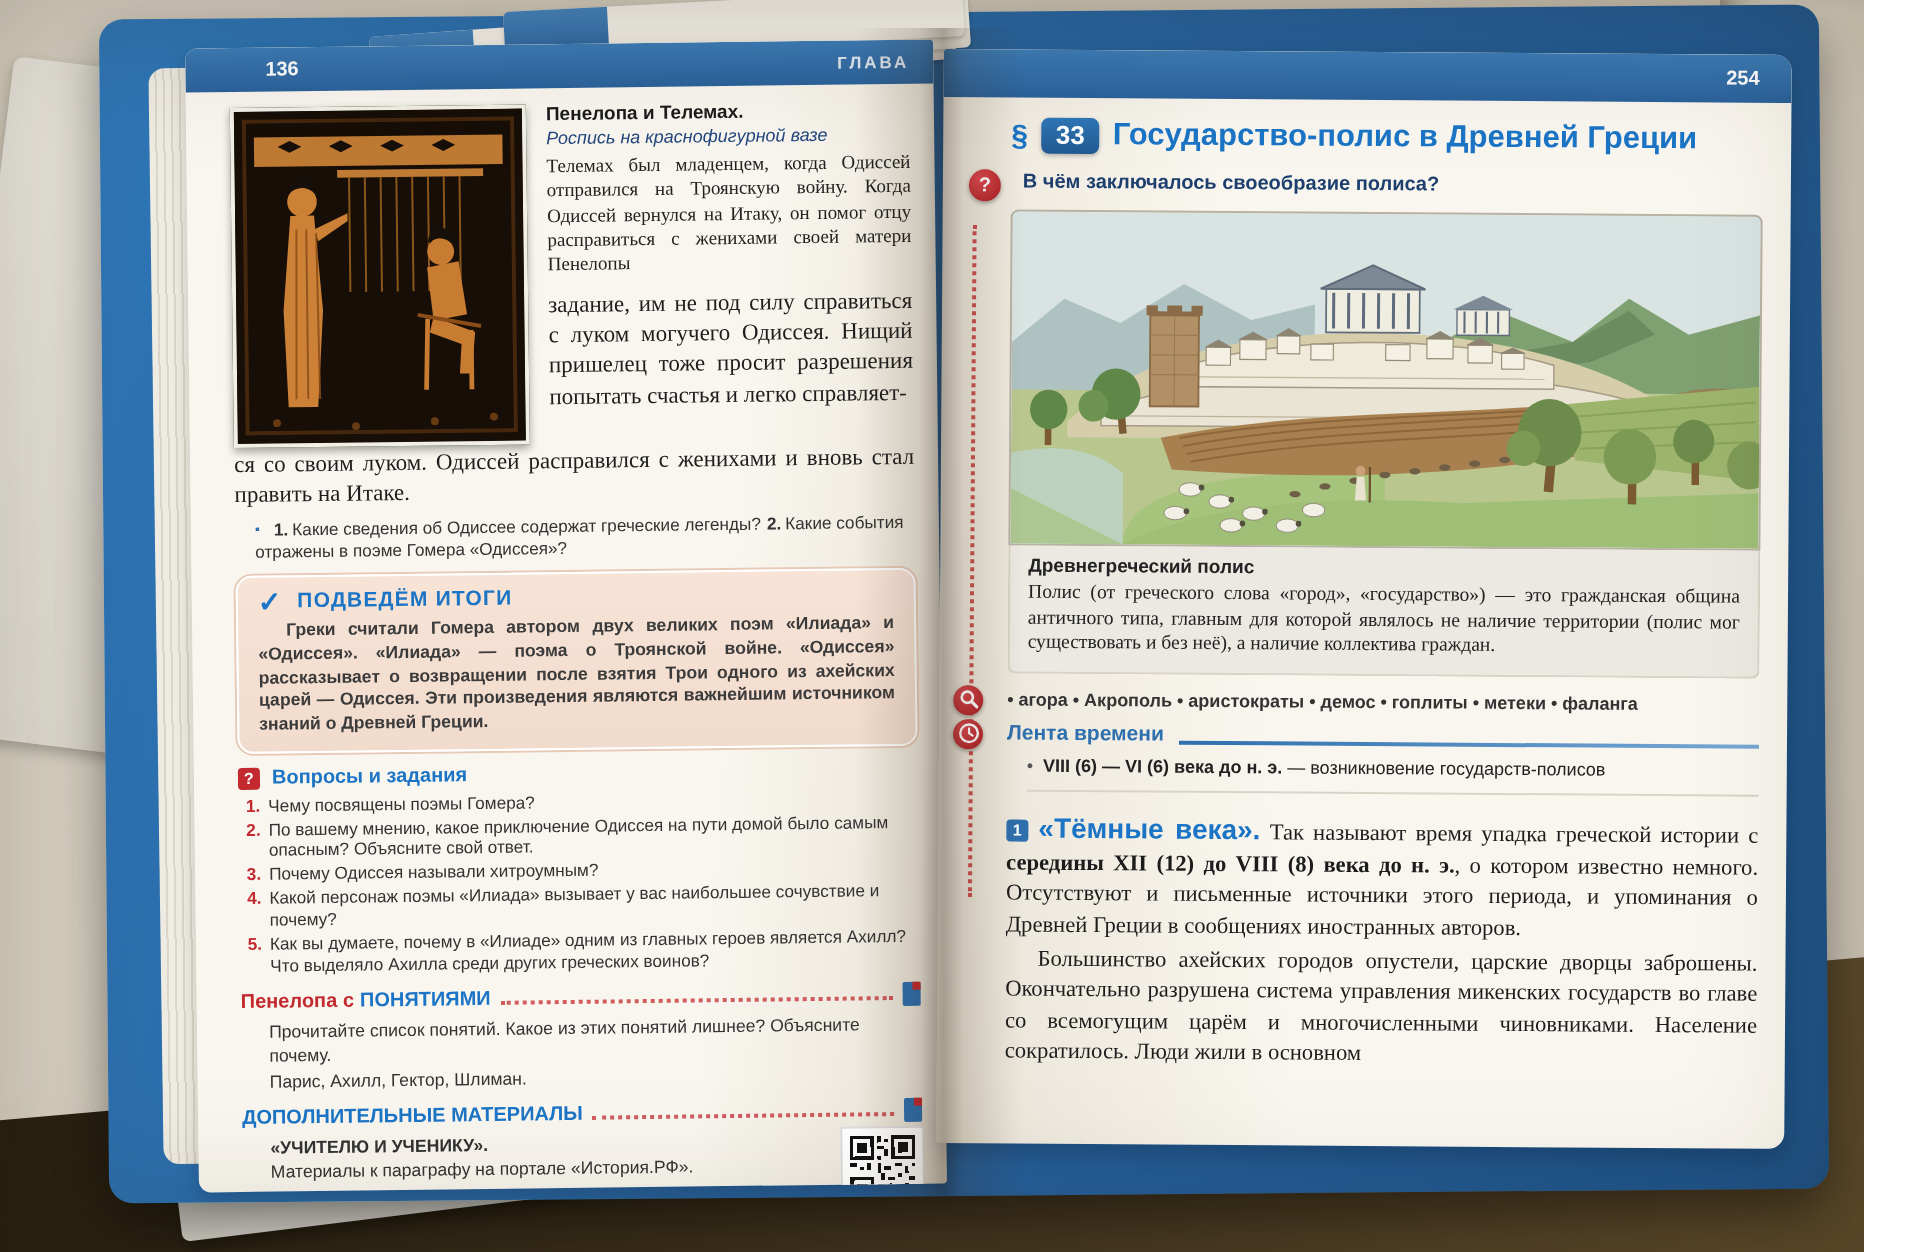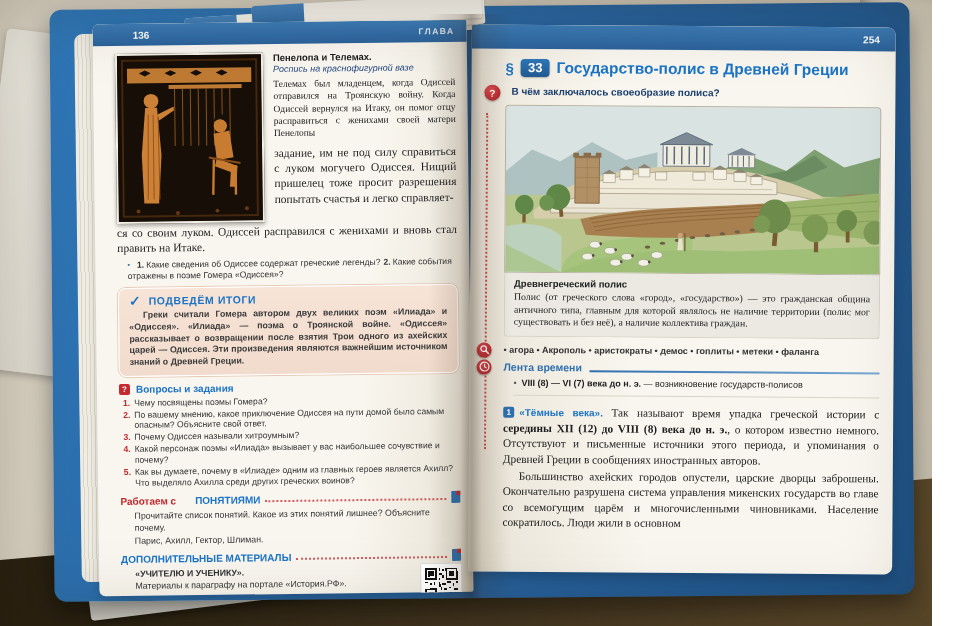--- a/index.html
+++ b/index.html
@@ -88,21 +88,21 @@
   .qa-head { display:flex; align-items:center; gap:6px; margin:7px 0 3px; }
   .sq-icon { width:11px; height:11px; background:#c3292e; color:#fff; font-size:8px;
           font-weight:bold; display:flex; align-items:center; justify-content:center;
           border-radius:2px; flex:none; }
   .h-blue { color:#1b74c5; font-weight:bold; font-size:10px; }
   .qa-item { display:flex; gap:4px; font-size:8.6px; color:#333; line-height:1.27; margin-bottom:1px; }
   .qa-num { color:#c3292e; font-weight:bold; flex:none; width:11px; text-align:right; }
 
   .sec-head { display:flex; align-items:flex-end; margin:6px 0 3px; }
   .h-red { color:#c3292e; font-weight:bold; font-size:10px; }
-  .h-blue2 { color:#1b74c5; font-weight:bold; font-size:10px; margin-left:19px; }
+  .h-blue2 { color:#1b74c5; font-weight:bold; font-size:10px; margin-left:3px; }
   .leader { flex:1; border-bottom:2px dotted #c3292e; margin:0 5px 3px; opacity:.75; }
   .mini-icon { width:9px; height:12px; background:#2e6fae; border-radius:1px; position:relative; flex:none; }
   .mini-icon::before { content:""; position:absolute; right:0; top:0; width:4px; height:4px; background:#c3292e; }
 
   .body-sm { font-size:8.8px; color:#333; line-height:1.4; margin-left:14px; }
   .materials-row { display:flex; justify-content:space-between; gap:10px; margin-left:14px; }
   .qr-box { width:40px; height:40px; flex:none; background:#fff; padding:2px;
           box-shadow:0 0 0 1px #ddd; }
   .q-circle { width:16px; height:16px; border-radius:50%; flex:none;
           background:radial-gradient(circle at 35% 30%,#e04a50,#a81e24);
@@ -146,21 +146,21 @@
   .tl-entry { font-size:9px; color:#222; margin:5px 0 0 10px; padding-bottom:7px;
           border-bottom:1px solid #d9d4c8; }
   .tl-dot { color:#555; margin-right:5px; }
 
   .darkages { margin-top:9px; font-family:"Liberation Serif",serif; font-size:11.3px;
           line-height:1.38; text-align:justify; color:#1c1c1c; }
   .num-sq { display:inline-flex; width:11px; height:11px; background:#2e6fae; color:#fff;
           font-family:"Liberation Sans",sans-serif; font-size:8px; font-weight:bold;
           align-items:center; justify-content:center; border-radius:2px; margin-right:5px;
           vertical-align:1px; }
-  .term { color:#1b74c5; font-weight:bold; font-family:"Liberation Sans",sans-serif; font-size:10px; }
+  .term { color:#1b74c5; font-weight:bold; font-family:"Liberation Sans",sans-serif; font-size:14px; }
   .b-serif { font-weight:bold; }
   .para2 { text-indent:16px; margin-top:1px; }
 
   .vignette { position:absolute; inset:0; pointer-events:none;
           box-shadow:inset 0 0 80px rgba(40,30,10,.25); }
 </style>
 </head>
 <body>
 
 <div class="scene">
@@ -266,21 +266,21 @@
           <span class="qa-num">4.</span>
           <span>Какой персонаж поэмы «Илиада» вызывает у вас наибольшее сочувствие и почему?</span>
         </div>
         <div class="qa-item">
           <span class="qa-num">5.</span>
           <span>Как вы думаете, почему в «Илиаде» одним из главных героев является Ахилл? Что выделяло Ахилла среди других греческих воинов?</span>
         </div>
       </div>
 
       <div class="sec-head">
-        <span class="h-red">Работаем с</span>
+        <span class="h-red">Пенелопа с</span>
         <span class="h-blue2">ПОНЯТИЯМИ</span>
         <span class="leader"></span>
         <span class="mini-icon"></span>
       </div>
       <div class="body-sm">
         <div>Прочитайте список понятий. Какое из этих понятий лишнее? Объясните почему.</div>
         <div>Парис, Ахилл, Гектор, Шлиман.</div>
       </div>
 
       <div class="sec-head">
@@ -490,21 +490,21 @@
       <div class="timeline-head">
         <span class="red-circle-sm">
           <svg width="12" height="12" viewBox="0 0 12 12">
             <circle cx="6" cy="6" r="4.4" fill="none" stroke="#fff" stroke-width="1.2"></circle>
             <path d="M6 3.6 V6 L7.8 7.2" fill="none" stroke="#fff" stroke-width="1.1" stroke-linecap="round"></path>
           </svg>
         </span>
         <span class="tl-title">Лента времени</span>
         <span class="tl-rule"></span>
       </div>
-      <div class="tl-entry"><span class="tl-dot">•</span><b>VIII (8) — VI (7) века до н. э.</b><span> — возникновение государств-полисов</span></div>
+      <div class="tl-entry"><span class="tl-dot">•</span><b>VIII (6) — VI (6) века до н. э.</b><span> — возникновение государств-полисов</span></div>
 
       <div class="darkages">
         <p><span class="num-sq">1</span><span class="term">«Тёмные века».</span><span> Так называют время упадка греческой истории с </span><span class="b-serif">середины XII (12) до VIII (8) века до н. э.</span><span>, о котором известно немного. Отсутствуют и письменные источники этого периода, и упоминания о Древней Греции в сообщениях иностранных авторов.</span></p>
         <p class="para2">Большинство ахейских городов опустели, царские дворцы заброшены. Окончательно разрушена система управления микенских государств во главе со всемогущим царём и многочисленными чиновниками. Население сократилось. Люди жили в основном</p>
       </div>
     </div>
   </div>
 
   <div class="spine-shadow"></div>
   <div class="vignette"></div>

